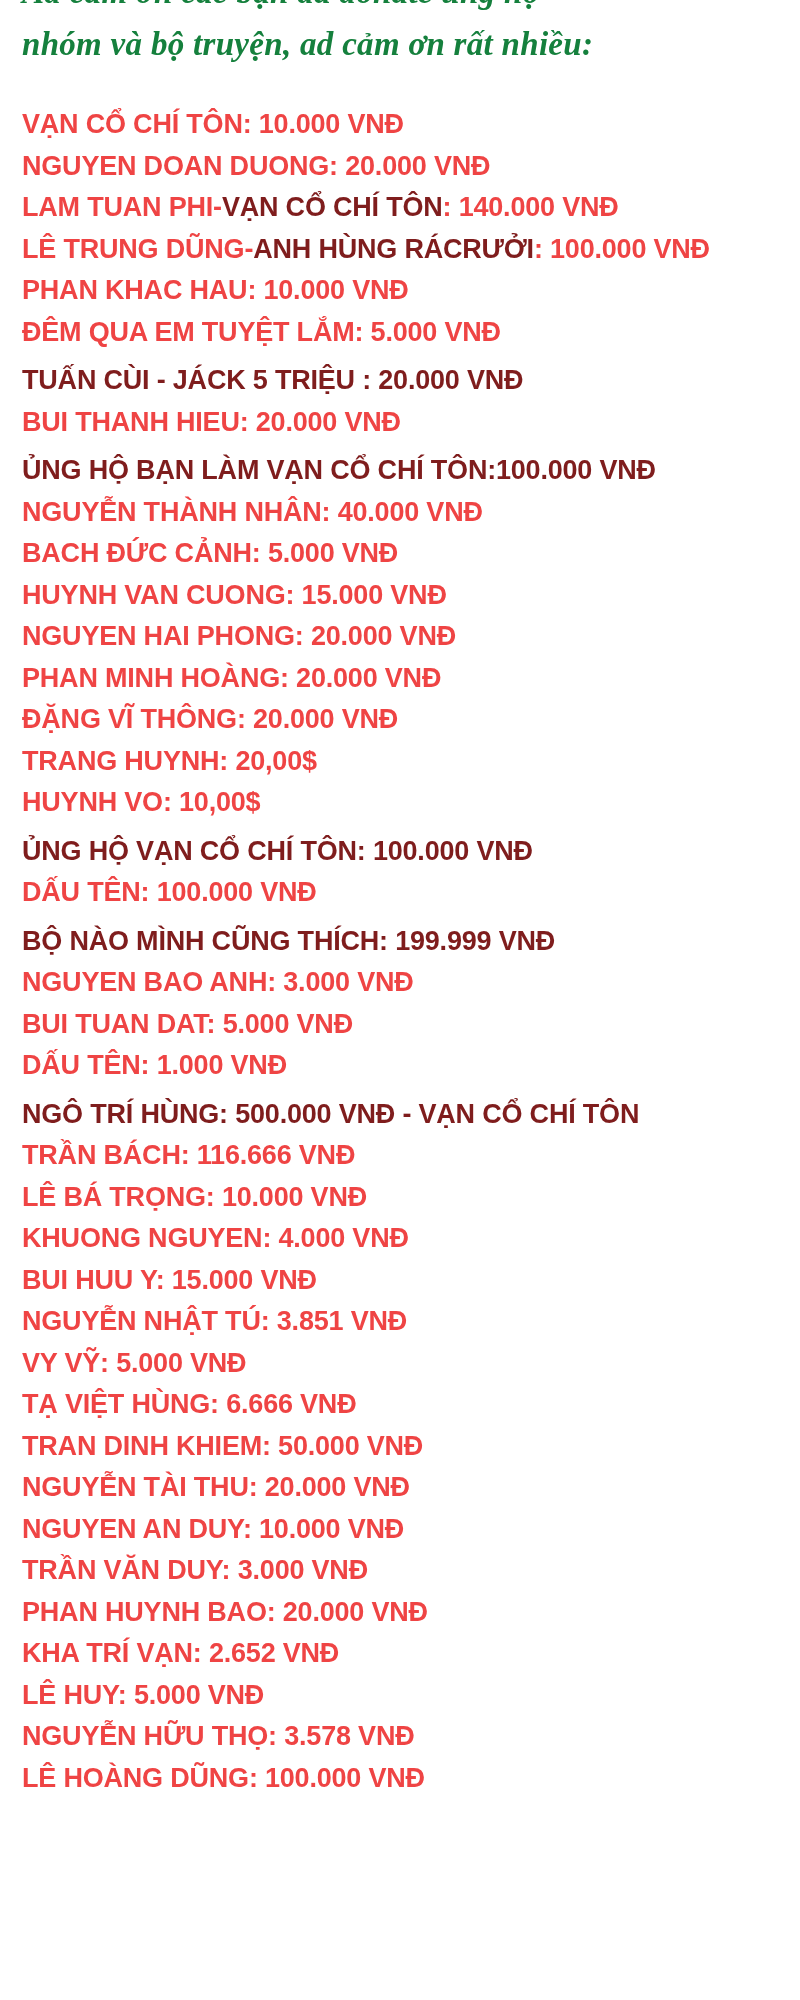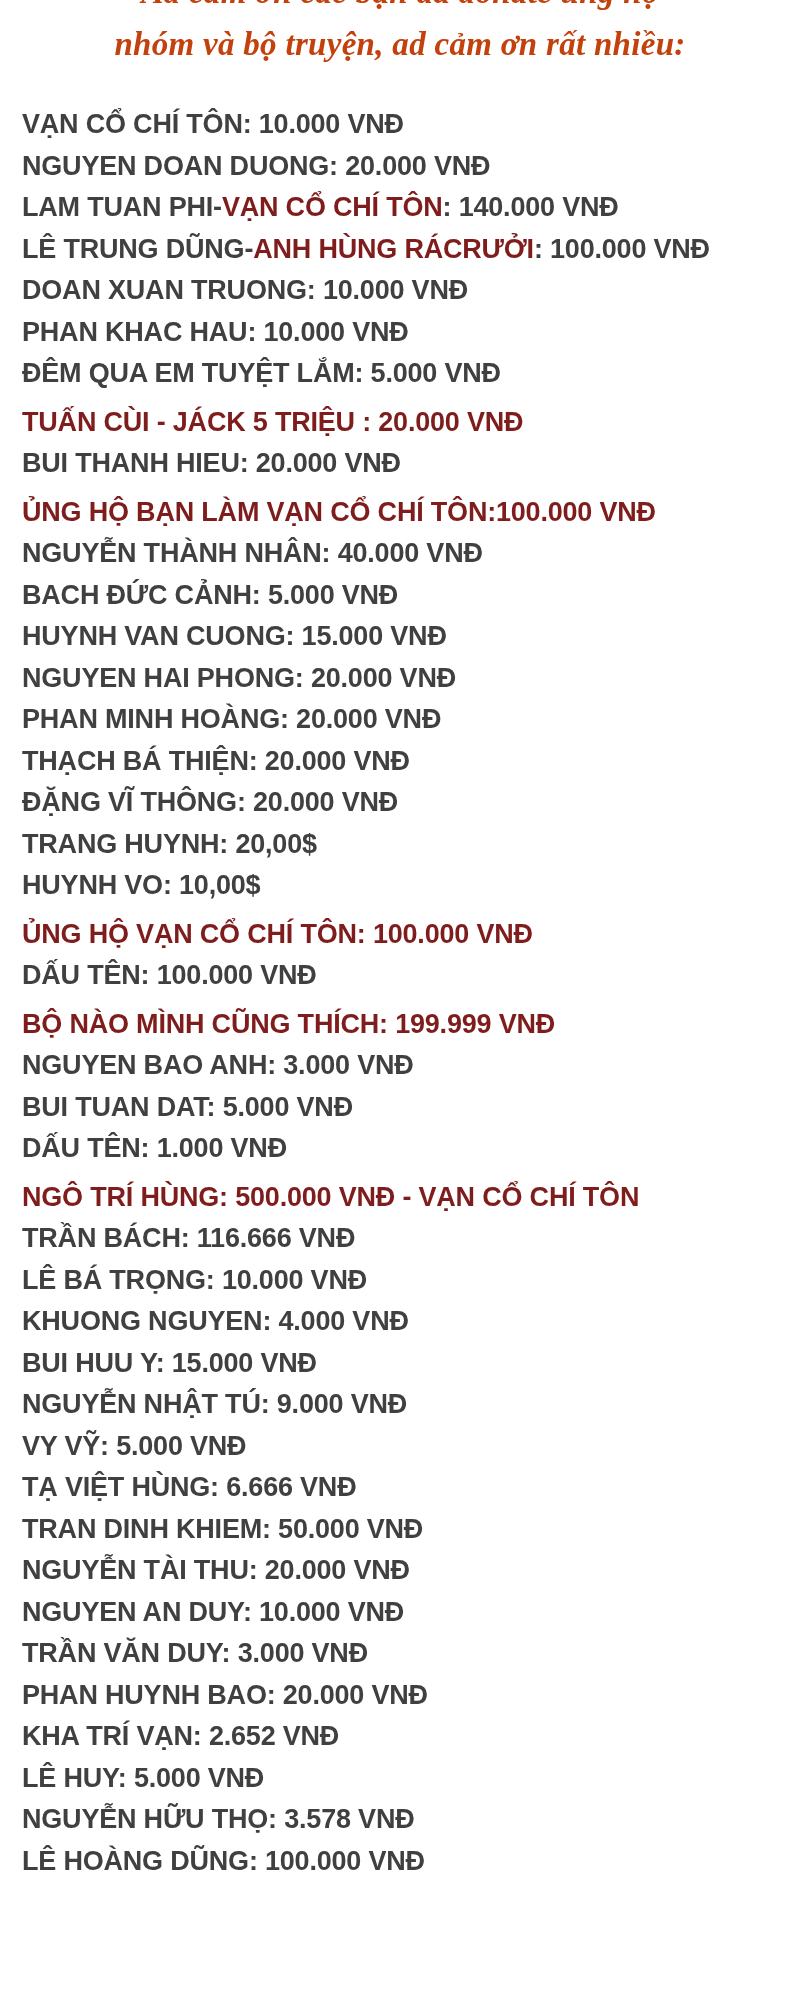--- a/index.html
+++ b/index.html
@@ -22,26 +22,25 @@
     padding: 0 22px;
   }
   .header {
     padding-top: 0;
     margin: 0;
   }
   .header-line {
     font-family: "Liberation Serif", serif;
     font-style: italic;
     font-weight: bold;
-    color: #c2410c;
+    color: #15803d;
     font-size: 33px;
     line-height: 52px;
     letter-spacing: 0.3px;
     white-space: nowrap;
-    text-align: center;
   }
   .header-line.first {
     margin-top: -34px;
   }
   .list {
     margin-top: 34px;
   }
   .entry {
     font-family: "Liberation Sans", sans-serif;
     font-weight: bold;
@@ -52,65 +51,63 @@
     letter-spacing: -0.2px;
   }
   .entry.red {
     color: #ee0000;
     margin-top: 7px;
   }
   .seg-red {
     color: #7f1d1d;
   }
   .seg-black {
-    color: #404040;
+    color: #ef4444;
   }
 </style>
 </head>
 <body>
 
 <div class="page">
 
   <div class="header">
     <div class="header-line first">Ad cảm ơn các bạn đã donate ủng hộ</div>
     <div class="header-line">nhóm và bộ truyện, ad cảm ơn rất nhiều:</div>
   </div>
 
   <div class="list">
       <div class="entry"><span class="seg-black">VẠN CỔ CHÍ TÔN: 10.000 VNĐ</span></div>
       <div class="entry"><span class="seg-black">NGUYEN DOAN DUONG: 20.000 VNĐ</span></div>
       <div class="entry"><span class="seg-black">LAM TUAN PHI-</span><span class="seg-red">VẠN CỔ CHÍ TÔN</span><span class="seg-black">: 140.000 VNĐ</span></div>
       <div class="entry"><span class="seg-black">LÊ TRUNG DŨNG-</span><span class="seg-red">ANH HÙNG RÁCRƯỞI</span><span class="seg-black">: 100.000 VNĐ</span></div>
-      <div class="entry"><span class="seg-black">DOAN XUAN TRUONG: 10.000 VNĐ</span></div>
       <div class="entry"><span class="seg-black">PHAN KHAC HAU: 10.000 VNĐ</span></div>
       <div class="entry"><span class="seg-black">ĐÊM QUA EM TUYỆT LẮM: 5.000 VNĐ</span></div>
       <div class="entry red"><span class="seg-red">TUẤN CÙI - JÁCK 5 TRIỆU : 20.000 VNĐ</span></div>
       <div class="entry"><span class="seg-black">BUI THANH HIEU: 20.000 VNĐ</span></div>
       <div class="entry red"><span class="seg-red">ỦNG HỘ BẠN LÀM VẠN CỔ CHÍ TÔN:100.000 VNĐ</span></div>
       <div class="entry"><span class="seg-black">NGUYỄN THÀNH NHÂN: 40.000 VNĐ</span></div>
       <div class="entry"><span class="seg-black">BACH ĐỨC CẢNH: 5.000 VNĐ</span></div>
       <div class="entry"><span class="seg-black">HUYNH VAN CUONG: 15.000 VNĐ</span></div>
       <div class="entry"><span class="seg-black">NGUYEN HAI PHONG: 20.000 VNĐ</span></div>
       <div class="entry"><span class="seg-black">PHAN MINH HOÀNG: 20.000 VNĐ</span></div>
-      <div class="entry"><span class="seg-black">THẠCH BÁ THIỆN: 20.000 VNĐ</span></div>
       <div class="entry"><span class="seg-black">ĐẶNG VĨ THÔNG: 20.000 VNĐ</span></div>
       <div class="entry"><span class="seg-black">TRANG HUYNH: 20,00$</span></div>
       <div class="entry"><span class="seg-black">HUYNH VO: 10,00$</span></div>
       <div class="entry red"><span class="seg-red">ỦNG HỘ VẠN CỔ CHÍ TÔN: 100.000 VNĐ</span></div>
       <div class="entry"><span class="seg-black">DẤU TÊN: 100.000 VNĐ</span></div>
       <div class="entry red"><span class="seg-red">BỘ NÀO MÌNH CŨNG THÍCH: 199.999 VNĐ</span></div>
       <div class="entry"><span class="seg-black">NGUYEN BAO ANH: 3.000 VNĐ</span></div>
       <div class="entry"><span class="seg-black">BUI TUAN DAT: 5.000 VNĐ</span></div>
       <div class="entry"><span class="seg-black">DẤU TÊN: 1.000 VNĐ</span></div>
       <div class="entry red"><span class="seg-red">NGÔ TRÍ HÙNG: 500.000 VNĐ - VẠN CỔ CHÍ TÔN</span></div>
       <div class="entry"><span class="seg-black">TRẦN BÁCH: 116.666 VNĐ</span></div>
       <div class="entry"><span class="seg-black">LÊ BÁ TRỌNG: 10.000 VNĐ</span></div>
       <div class="entry"><span class="seg-black">KHUONG NGUYEN: 4.000 VNĐ</span></div>
       <div class="entry"><span class="seg-black">BUI HUU Y: 15.000 VNĐ</span></div>
-      <div class="entry"><span class="seg-black">NGUYỄN NHẬT TÚ: 9.000 VNĐ</span></div>
+      <div class="entry"><span class="seg-black">NGUYỄN NHẬT TÚ: 3.851 VNĐ</span></div>
       <div class="entry"><span class="seg-black">VY VỸ: 5.000 VNĐ</span></div>
       <div class="entry"><span class="seg-black">TẠ VIỆT HÙNG: 6.666 VNĐ</span></div>
       <div class="entry"><span class="seg-black">TRAN DINH KHIEM: 50.000 VNĐ</span></div>
       <div class="entry"><span class="seg-black">NGUYỄN TÀI THU: 20.000 VNĐ</span></div>
       <div class="entry"><span class="seg-black">NGUYEN AN DUY: 10.000 VNĐ</span></div>
       <div class="entry"><span class="seg-black">TRẦN VĂN DUY: 3.000 VNĐ</span></div>
       <div class="entry"><span class="seg-black">PHAN HUYNH BAO: 20.000 VNĐ</span></div>
       <div class="entry"><span class="seg-black">KHA TRÍ VẠN: 2.652 VNĐ</span></div>
       <div class="entry"><span class="seg-black">LÊ HUY: 5.000 VNĐ</span></div>
       <div class="entry"><span class="seg-black">NGUYỄN HỮU THỌ: 3.578 VNĐ</span></div>

